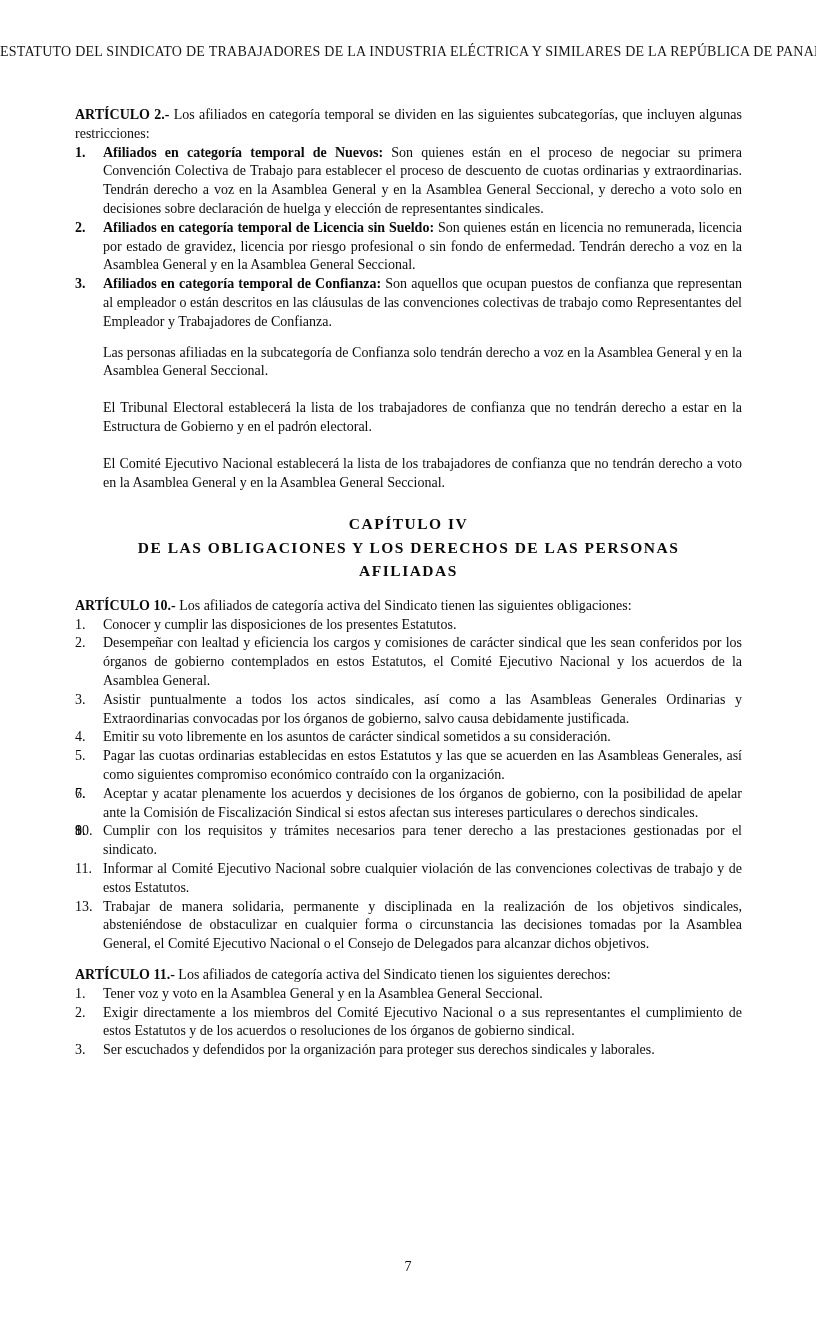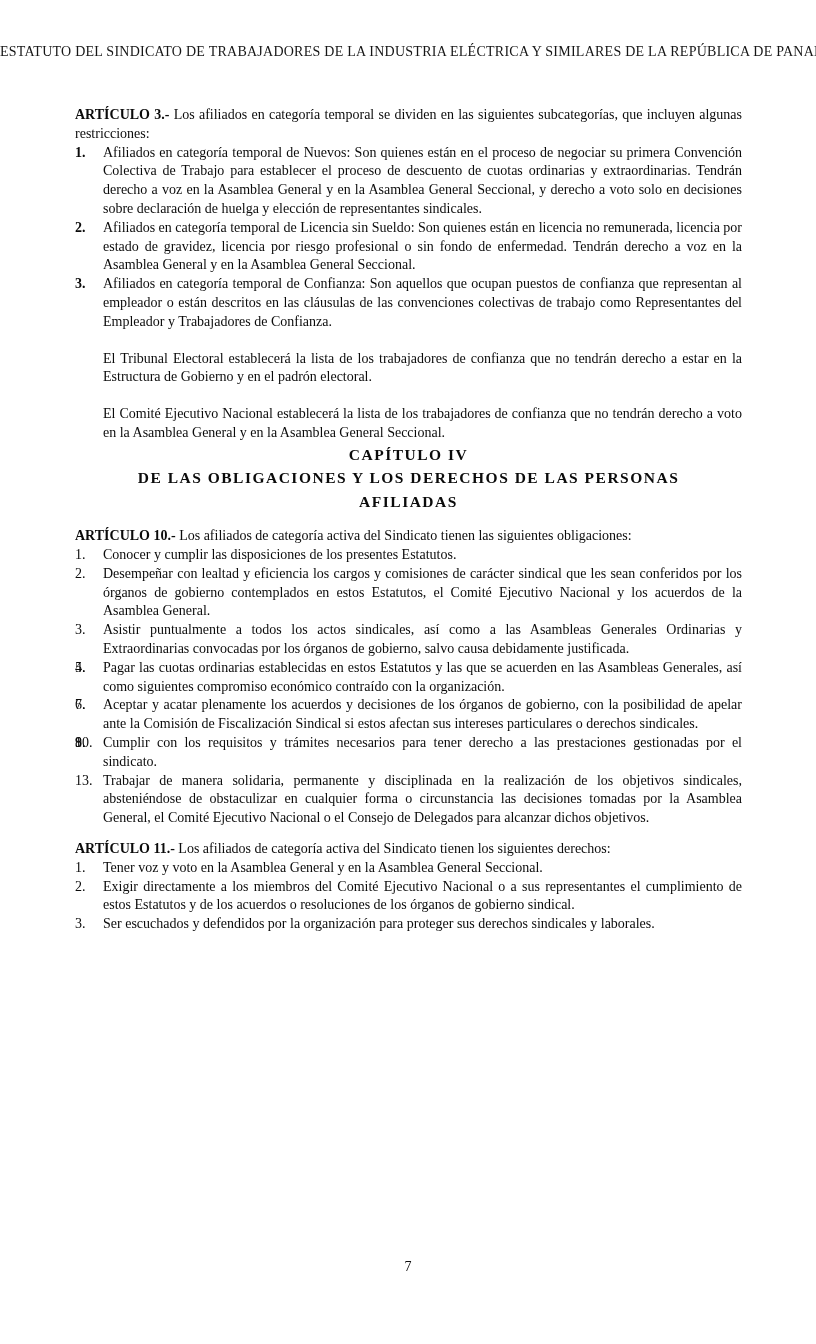--- a/index.html
+++ b/index.html
@@ -31,24 +31,25 @@
     font-size: 14px;
     line-height: 18.8px;
     text-align: justify;
   }
   .content p { margin: 0; }
   .art-label { font-weight: bold; }
   .doc-list { margin: 0; }
   .li { position: relative; padding-left: 28px; text-align: justify; }
   .li .num { position: absolute; left: 0; top: 0; }
   .li .num.b-num { font-weight: bold; }
-  .li .lead { font-weight: normal; }
+  .li .lead { font-weight: bold; }
   .indent-para { margin-left: 28px !important; margin-top: 18px !important; }
   .indent-para.first-note { margin-top: 12px !important; }
   .chapter-heading {
+    margin-top: 20px;
     margin-bottom: 14px;
     text-align: center;
     font-weight: bold;
     font-size: 15.5px;
     line-height: 23.5px;
     letter-spacing: 1.5px;
   }
   .art-heading-gap { margin-top: 12px !important; }
   .page-number {
     position: absolute;
@@ -62,50 +63,52 @@
 </style>
 </head>
 <body>
 
 <div class="page">
 
   <div class="running-header">ESTATUTO DEL SINDICATO DE TRABAJADORES DE LA INDUSTRIA ELÉCTRICA Y SIMILARES DE LA REPÚBLICA DE PANAMÁ (SITIESPA)</div>
 
   <div class="content">
 
-    <p><b class="art-label">ARTÍCULO 3.-</b> <span>Los afiliados en categoría temporal se dividen en las siguientes subcategorías, que incluyen algunas restricciones:</span></p>
+    <p><b class="art-label">ARTÍCULO 2.-</b> <span>Los afiliados en categoría temporal se dividen en las siguientes subcategorías, que incluyen algunas restricciones:</span></p>
 
     <div class="doc-list">
       <div class="li"><span class="num b-num">1.</span><span class="lead">Afiliados en categoría temporal de Nuevos:</span> <span>Son quienes están en el proceso de negociar su primera Convención Colectiva de Trabajo para establecer el proceso de descuento de cuotas ordinarias y extraordinarias. Tendrán derecho a voz en la Asamblea General y en la Asamblea General Seccional, y derecho a voto solo en decisiones sobre declaración de huelga y elección de representantes sindicales.</span></div>
       <div class="li"><span class="num b-num">2.</span><span class="lead">Afiliados en categoría temporal de Licencia sin Sueldo:</span> <span>Son quienes están en licencia no remunerada, licencia por estado de gravidez, licencia por riesgo profesional o sin fondo de enfermedad. Tendrán derecho a voz en la Asamblea General y en la Asamblea General Seccional.</span></div>
       <div class="li"><span class="num b-num">3.</span><span class="lead">Afiliados en categoría temporal de Confianza:</span> <span>Son aquellos que ocupan puestos de confianza que representan al empleador o están descritos en las cláusulas de las convenciones colectivas de trabajo como Representantes del Empleador y Trabajadores de Confianza.</span></div>
     </div>
 
+    <p class="indent-para first-note">Las personas afiliadas en la subcategoría de Confianza solo tendrán derecho a voz en la Asamblea General y en la Asamblea General Seccional.</p>
     <p class="indent-para">El Tribunal Electoral establecerá la lista de los trabajadores de confianza que no tendrán derecho a estar en la Estructura de Gobierno y en el padrón electoral.</p>
     <p class="indent-para">El Comité Ejecutivo Nacional establecerá la lista de los trabajadores de confianza que no tendrán derecho a voto en la Asamblea General y en la Asamblea General Seccional.</p>
 
     <div class="chapter-heading">
       <div>CAPÍTULO IV</div>
       <div>DE LAS OBLIGACIONES Y LOS DERECHOS DE LAS PERSONAS</div>
       <div>AFILIADAS</div>
     </div>
 
     <p><b class="art-label">ARTÍCULO 10.-</b> <span>Los afiliados de categoría activa del Sindicato tienen las siguientes obligaciones:</span></p>
 
     <div class="doc-list">
       <div class="li"><span class="num">1.</span><span>Conocer y cumplir las disposiciones de los presentes Estatutos.</span></div>
       <div class="li"><span class="num">2.</span><span>Desempeñar con lealtad y eficiencia los cargos y comisiones de carácter sindical que les sean conferidos por los órganos de gobierno contemplados en estos Estatutos, el Comité Ejecutivo Nacional y los acuerdos de la Asamblea General.</span></div>
       <div class="li"><span class="num">3.</span><span>Asistir puntualmente a todos los actos sindicales, así como a las Asambleas Generales Ordinarias y Extraordinarias convocadas por los órganos de gobierno, salvo causa debidamente justificada.</span></div>
-      <div class="li"><span class="num">4.</span></div>
+      <div class="li"><span class="num">4.</span><span>Emitir su voto libremente en los asuntos de carácter sindical sometidos a su consideración.</span></div>
       <div class="li"><span class="num">5.</span><span>Pagar las cuotas ordinarias establecidas en estos Estatutos y las que se acuerden en las Asambleas Generales, así como siguientes compromiso económico contraído con la organización.</span></div>
       <div class="li"><span class="num">6.</span></div>
       <div class="li"><span class="num">7.</span><span>Aceptar y acatar plenamente los acuerdos y decisiones de los órganos de gobierno, con la posibilidad de apelar ante la Comisión de Fiscalización Sindical si estos afectan sus intereses particulares o derechos sindicales.</span></div>
       <div class="li"><span class="num">8.</span></div>
       <div class="li"><span class="num">9.</span></div>
       <div class="li"><span class="num">10.</span><span>Cumplir con los requisitos y trámites necesarios para tener derecho a las prestaciones gestionadas por el sindicato.</span></div>
+      <div class="li"><span class="num">11.</span><span>Informar al Comité Ejecutivo Nacional sobre cualquier violación de las convenciones colectivas de trabajo y de estos Estatutos.</span></div>
       <div class="li"><span class="num">13.</span><span>Trabajar de manera solidaria, permanente y disciplinada en la realización de los objetivos sindicales, absteniéndose de obstaculizar en cualquier forma o circunstancia las decisiones tomadas por la Asamblea General, el Comité Ejecutivo Nacional o el Consejo de Delegados para alcanzar dichos objetivos.</span></div>
     </div>
 
     <p class="art-heading-gap"><b class="art-label">ARTÍCULO 11.-</b> <span>Los afiliados de categoría activa del Sindicato tienen los siguientes derechos:</span></p>
 
     <div class="doc-list">
       <div class="li"><span class="num">1.</span><span>Tener voz y voto en la Asamblea General y en la Asamblea General Seccional.</span></div>
       <div class="li"><span class="num">2.</span><span>Exigir directamente a los miembros del Comité Ejecutivo Nacional o a sus representantes el cumplimiento de estos Estatutos y de los acuerdos o resoluciones de los órganos de gobierno sindical.</span></div>
       <div class="li"><span class="num">3.</span><span>Ser escuchados y defendidos por la organización para proteger sus derechos sindicales y laborales.</span></div>
     </div>

